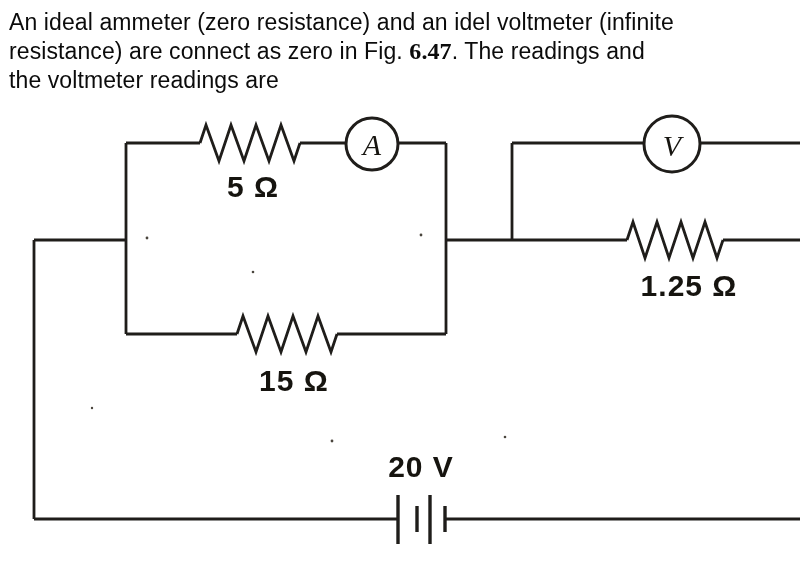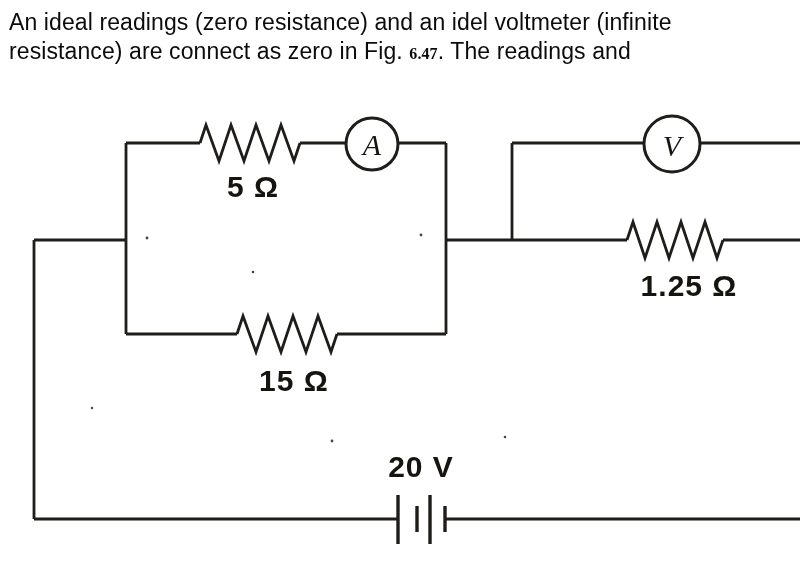--- a/index.html
+++ b/index.html
@@ -21,21 +21,21 @@
     width: 786px;
     font-size: 23px;
     line-height: 29px;
     color: #0b0b0b;
     letter-spacing: 0.1px;
   }
   .question .line { white-space: nowrap; }
   .fig-number {
     font-family: "Liberation Serif", serif;
     font-weight: 700;
-    font-size: 16px;
+    font-size: 24px;
   }
   .circuit-svg {
     position: absolute;
     left: 0;
     top: 0;
   }
   .wire {
     stroke: #1f1d1a;
     stroke-width: 2.8;
     fill: none;
@@ -66,22 +66,23 @@
     fill: #16140f;
     text-anchor: middle;
     letter-spacing: 1px;
   }
   .speck { fill: #4a453d; }
 </style>
 </head>
 <body>
 
 <div class="question">
-  <div class="line">An ideal readings (zero resistance) and an idel voltmeter (infinite</div>
+  <div class="line">An ideal ammeter (zero resistance) and an idel voltmeter (infinite</div>
   <div class="line"><span>resistance) are connect as zero in Fig. </span><span class="fig-number">6.47</span><span>. The readings and</span></div>
+  <div class="line">the voltmeter readings are</div>
 </div>
 
 <svg class="circuit-svg" width="800" height="578" viewBox="0 0 800 578">
 
   <line class="wire" x1="126" y1="143" x2="126" y2="334"></line>
   <line class="wire" x1="446" y1="143" x2="446" y2="334"></line>
 
   <line class="wire" x1="126" y1="143" x2="200" y2="143"></line>
   <polyline class="wire" points="200,143 206,125 219,161 231,125 244,161 256,125 269,161 281,125 294,161 300,143"></polyline>
   <line class="wire" x1="300" y1="143" x2="346" y2="143"></line>

